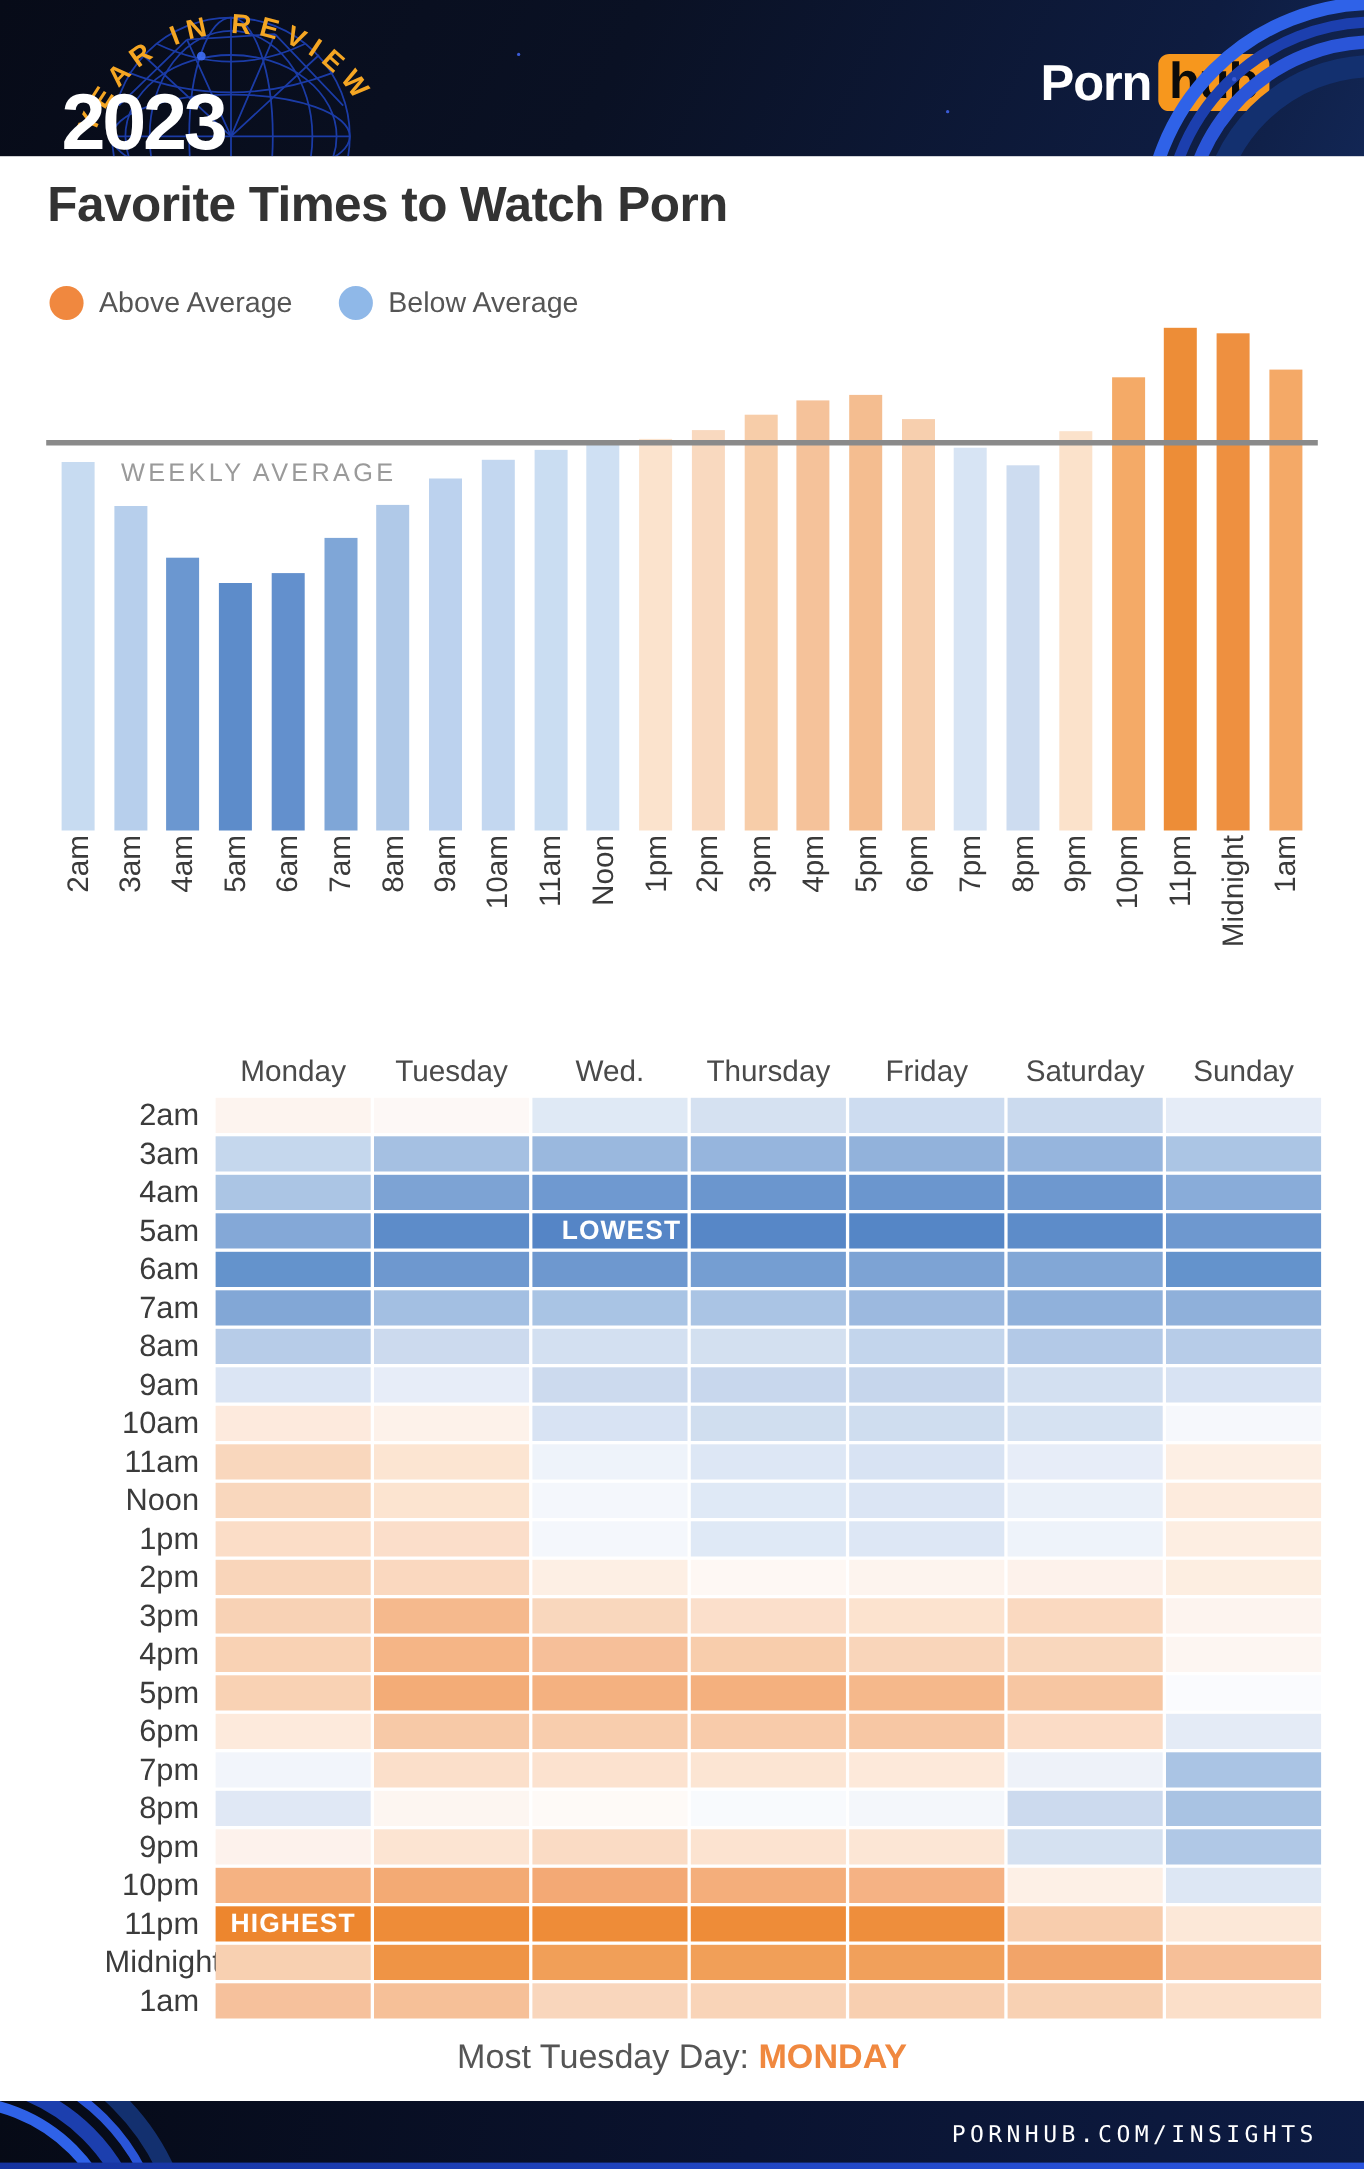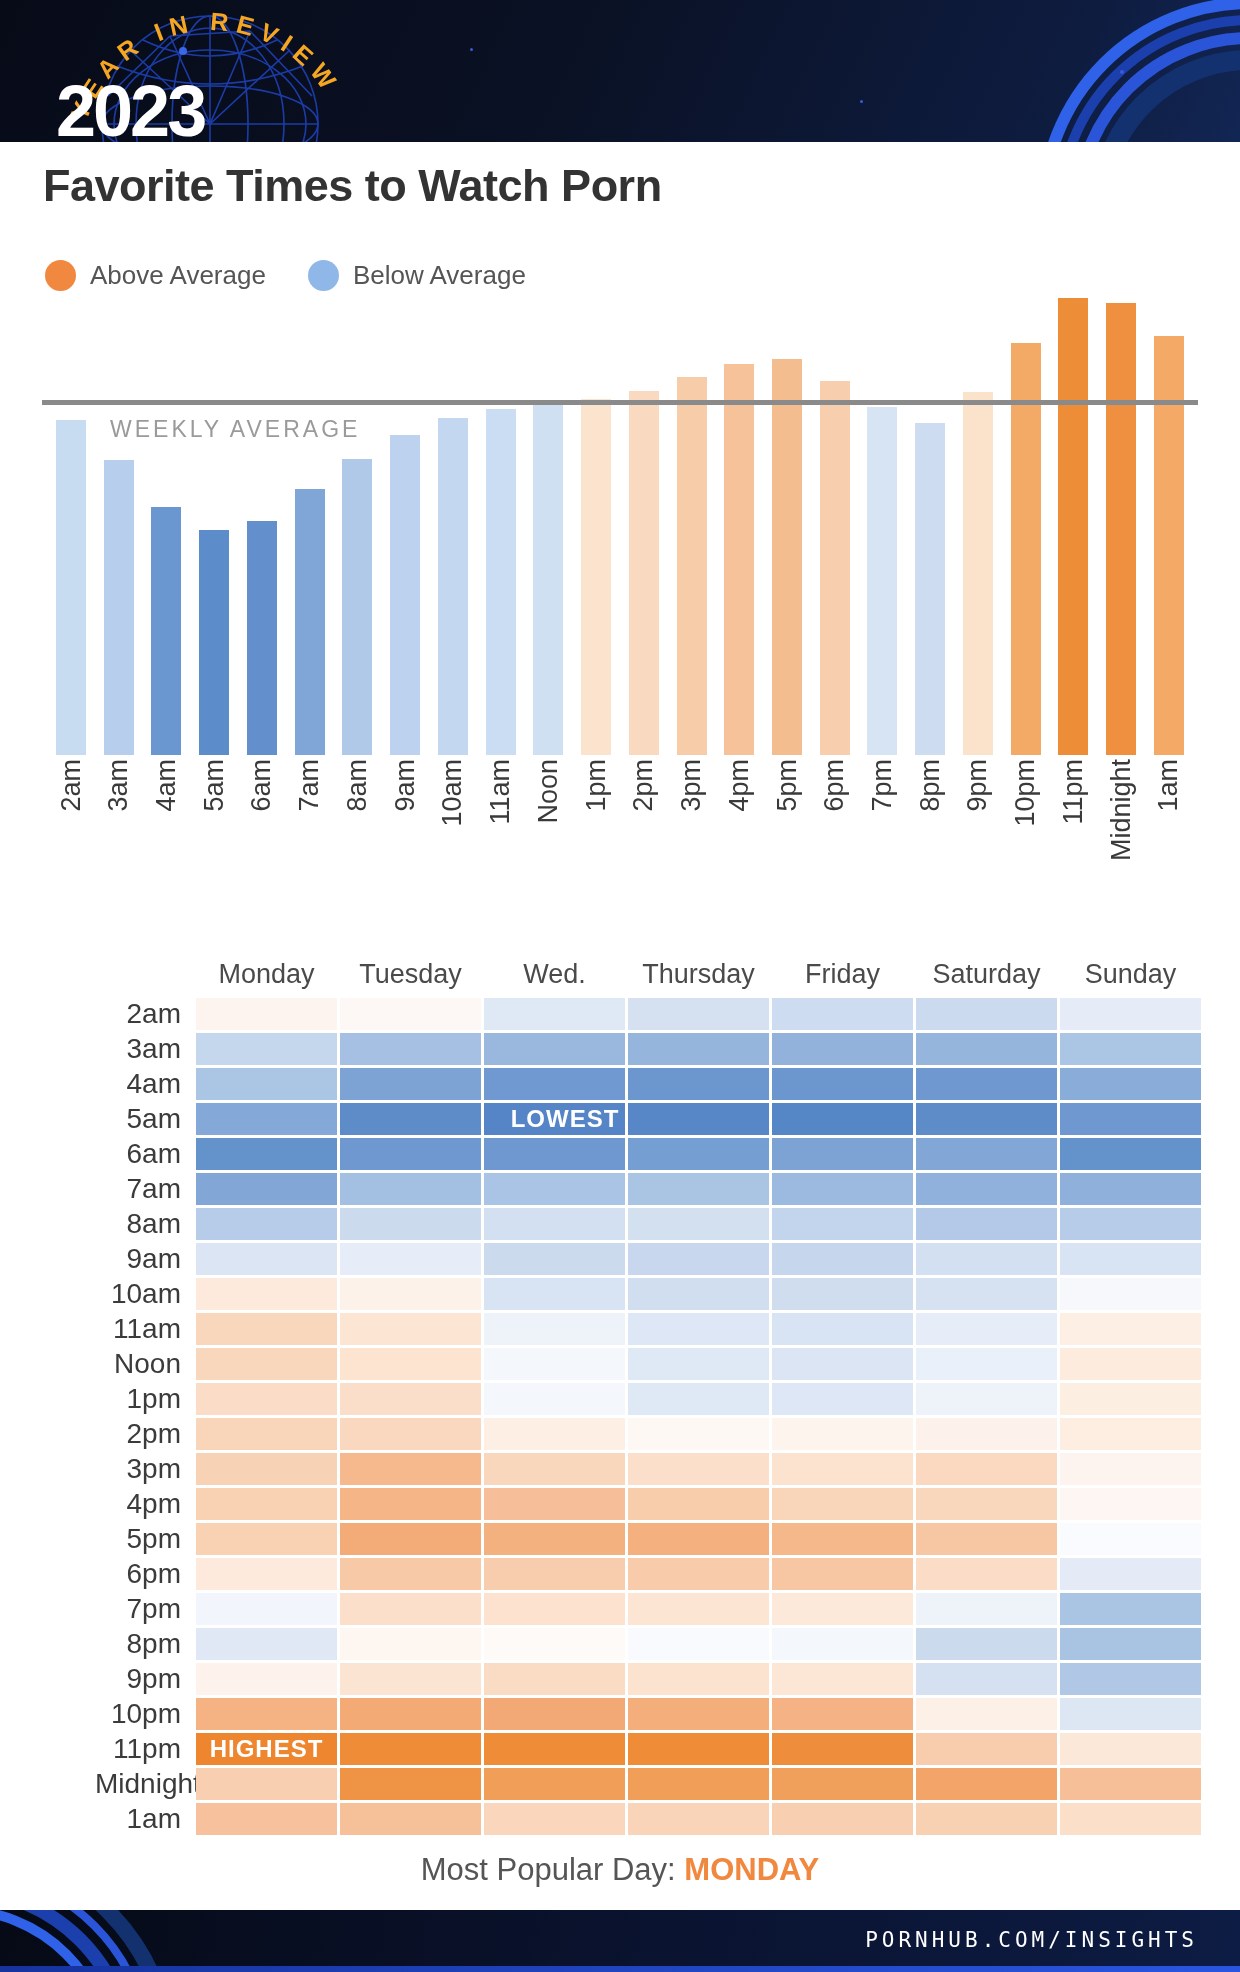--- a/index.html
+++ b/index.html
@@ -129,20 +129,24 @@
   </svg>
   <svg class="arc-svg" width="300" height="140" viewBox="0 0 300 140">
     <defs>
         <path id="arcpath" d="M 22 128 A 132 132 0 0 1 278 128" fill="none"></path>
       </defs>
     <text fill="#f5a623" font-size="25" font-weight="700" letter-spacing="7" font-family="Liberation Sans, sans-serif">
       <textPath href="#arcpath" startOffset="8">YEAR IN REVIEW</textPath>
     </text>
   </svg>
   <div class="year">2023</div>
+  <div class="brand">
+    <span class="brand-porn">Porn</span>
+    <span class="brand-hub">hub</span>
+  </div>
   <svg class="swoosh-tr" width="270" height="142" viewBox="0 0 270 142">
     <g fill="none">
       <circle cx="280" cy="210" r="150" stroke="#13306f" stroke-width="20"></circle>
       <circle cx="280" cy="210" r="172" stroke="#2a55d8" stroke-width="12"></circle>
       <circle cx="280" cy="210" r="190" stroke="#1c3fae" stroke-width="10"></circle>
       <circle cx="280" cy="210" r="207" stroke="#2f62e8" stroke-width="12"></circle>
     </g>
   </svg>
   <span class="star" style="left:470px;top:48px;width:3px;height:3px"></span>
   <span class="star" style="left:1120px;top:70px;width:4px;height:4px"></span>
@@ -473,21 +477,21 @@
       <div class="hm-cell" style="background: rgb(249, 214, 188);"></div>
       <div class="hm-cell" style="background: rgb(249, 212, 184);"></div>
       <div class="hm-cell" style="background: rgb(248, 207, 176);"></div>
       <div class="hm-cell" style="background: rgb(248, 209, 179);"></div>
       <div class="hm-cell" style="background: rgb(251, 223, 201);"></div>
     </div>
 </div>
 
 <div class="footnote">
   <div>
-    <span>Most Popular Day:</span>
+    <span>Most Tuesday Day:</span>
     <b style="color: rgb(240, 136, 63);">MONDAY</b>
   </div>
 </div>
 
 <div class="footer">
   <svg class="swoosh-bl" width="240" height="62" viewBox="0 0 240 62">
     <g fill="none">
       <circle cx="-40" cy="150" r="150" stroke="#2f62e8" stroke-width="10"></circle>
       <circle cx="-40" cy="150" r="170" stroke="#1c3fae" stroke-width="14"></circle>
       <circle cx="-40" cy="150" r="190" stroke="#2a55d8" stroke-width="8"></circle>

